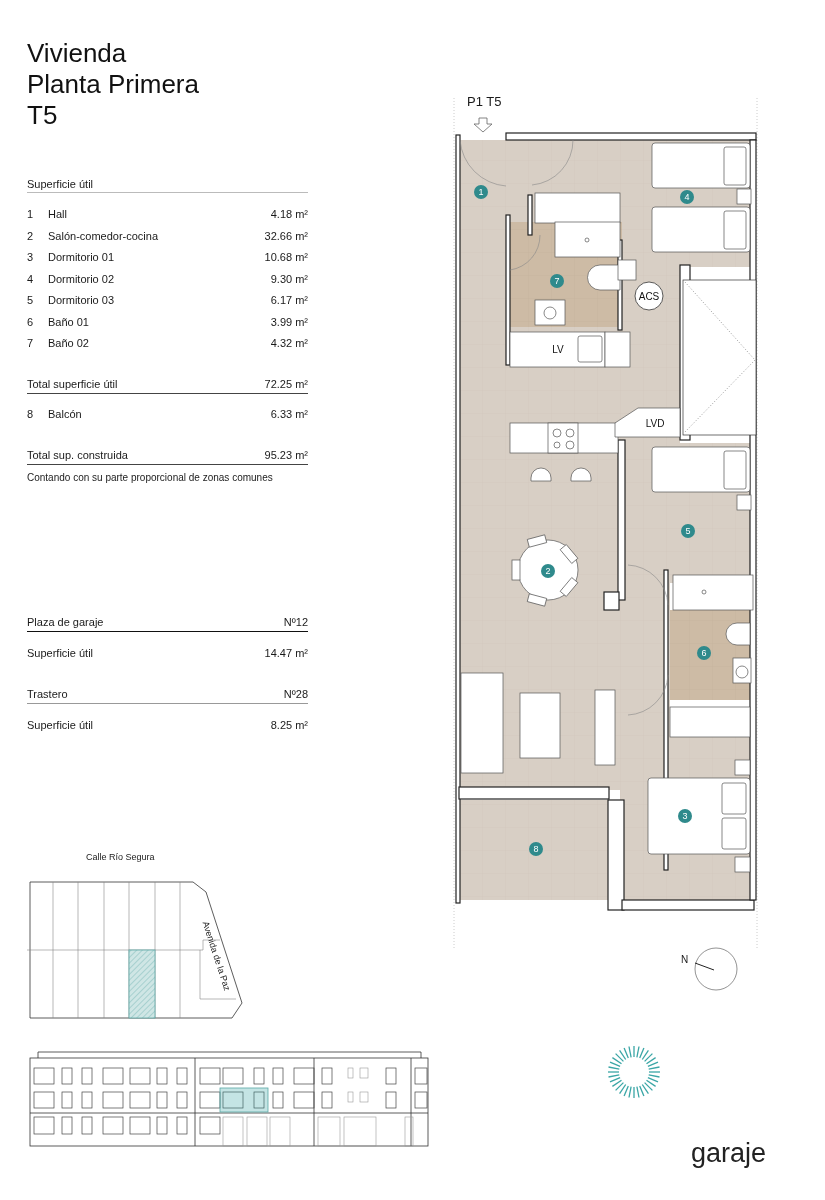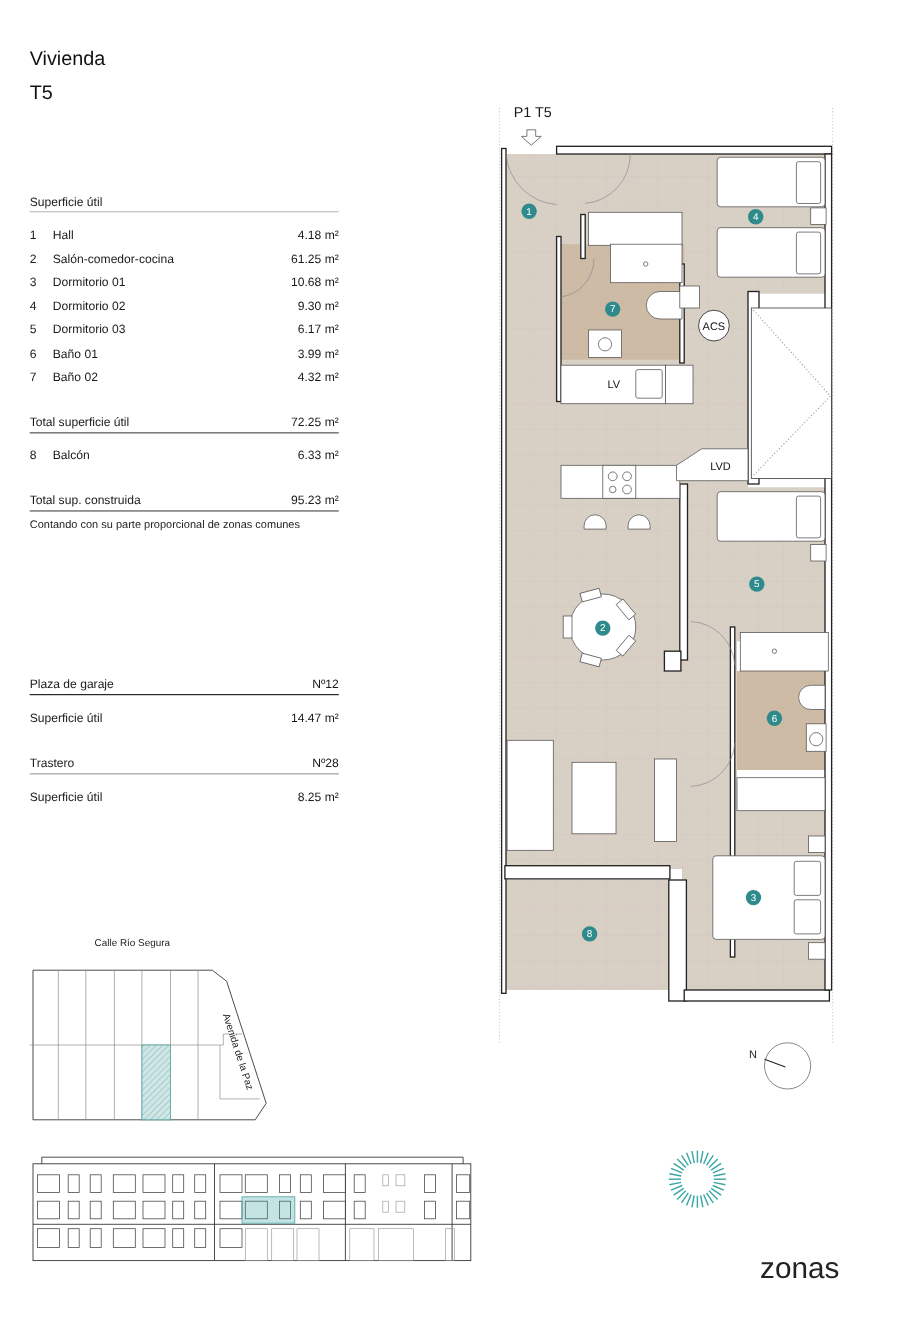--- a/index.html
+++ b/index.html
@@ -1,17 +1,17 @@
 <!DOCTYPE html>
 <html><head>
 <meta charset="utf-8">
 <style>
   html, body { margin:0; padding:0; background:#ffffff; }
   body { width:825px; height:1200px; position:relative; overflow:hidden; font-family:"Liberation Sans", sans-serif; color:#1a1a1a; }
-  .title { position:absolute; left:27px; top:38px; font-size:18px; line-height:31px; font-weight:400; color:#111; }
+  .title { position:absolute; left:27px; top:38px; font-size:26px; line-height:31px; font-weight:400; color:#111; }
   .title div { white-space:nowrap; }
   .sec-head { position:absolute; left:27px; width:281px; font-size:11px; padding-bottom:2px; border-bottom:1px solid #bbb; }
   .row { position:absolute; left:27px; width:281px; font-size:11px; height:14px; }
   .row .num { position:absolute; left:0; }
   .row .lbl { position:absolute; left:21px; }
   .row .val { position:absolute; right:0; }
   .row.total { border-bottom:1px solid #444; padding-bottom:1px; }
   .row.total .lbl { left:0; }
   .note { position:absolute; left:27px; top:472px; font-size:10px; color:#222; }
   .plan { position:absolute; left:0; top:0; }
@@ -22,35 +22,36 @@
   .logo .l1 { left:0; top:20px; }
   .logo .l2 { left:-2px; top:57px; }
   .logo .l3 { position:absolute; left:108px; top:95px; font-size:27px; color:#222; }
   .compass-n { position:absolute; left:681px; top:954px; font-size:10px; }
 </style>
 </head>
 <body>
 
 <div class="title">
   <div>Vivienda</div>
+  <div>Planta Primera</div>
   <div>T5</div>
 </div>
 
 <div class="sec-head" style="top:178px;">Superficie útil</div>
 
 <div>
   <div class="row" style="top:208px;">
       <span class="num">1</span>
       <span class="lbl">Hall</span>
       <span class="val">4.18 m²</span>
     </div>
   <div class="row" style="top:230px;">
       <span class="num">2</span>
       <span class="lbl">Salón-comedor-cocina</span>
-      <span class="val">61.25 m²</span>
+      <span class="val">32.66 m²</span>
     </div>
   <div class="row" style="top:251px;">
       <span class="num">3</span>
       <span class="lbl">Dormitorio 01</span>
       <span class="val">10.68 m²</span>
     </div>
   <div class="row" style="top:273px;">
       <span class="num">4</span>
       <span class="lbl">Dormitorio 02</span>
       <span class="val">9.30 m²</span>
@@ -367,14 +368,14 @@
       <line x1="-2.9" y1="14.7" x2="-5" y2="25.5"></line>
   </g>
 </svg>
 
 <div class="compass-n">N</div>
 
 <div class="street" style="left:86px; top:852px;">Calle Río Segura</div>
 <div class="street" style="left:210px; top:920px; transform:rotate(72deg); transform-origin:left top;">Avenida de la Paz</div>
 
 <div class="logo">
-  <div class="l3">zonas</div>
+  <div class="l3">garaje</div>
 </div>
 
 </body></html>

